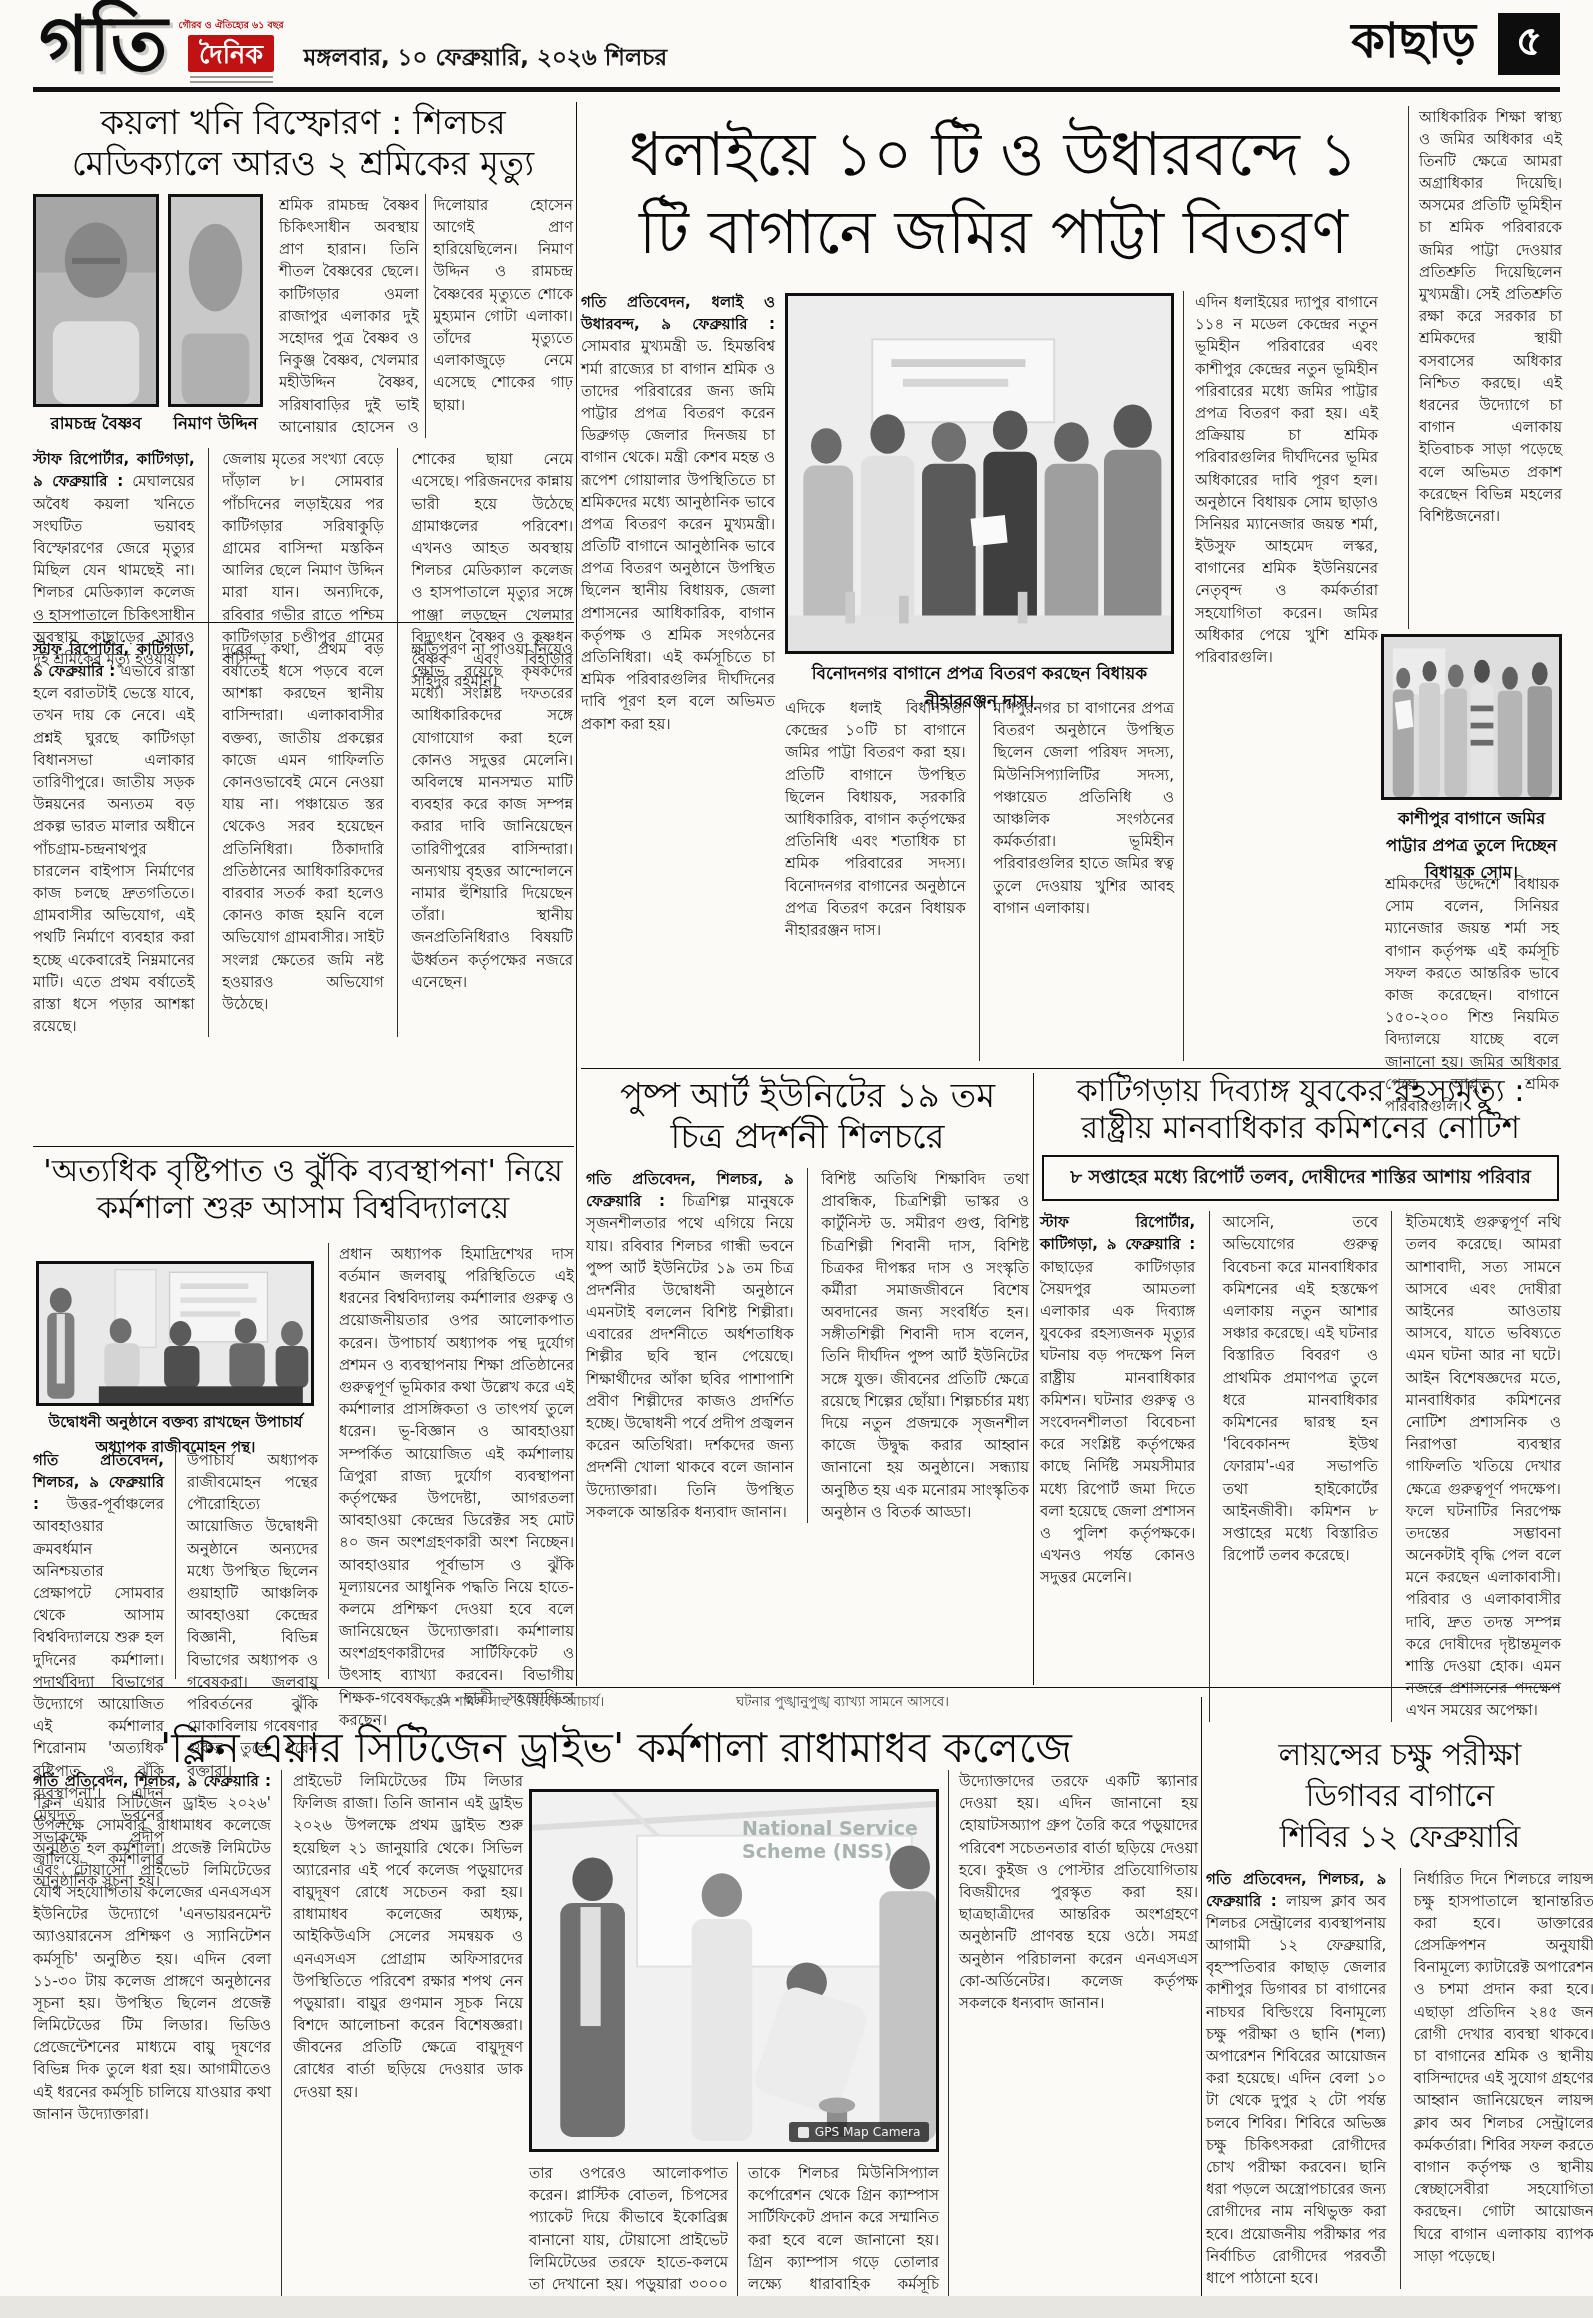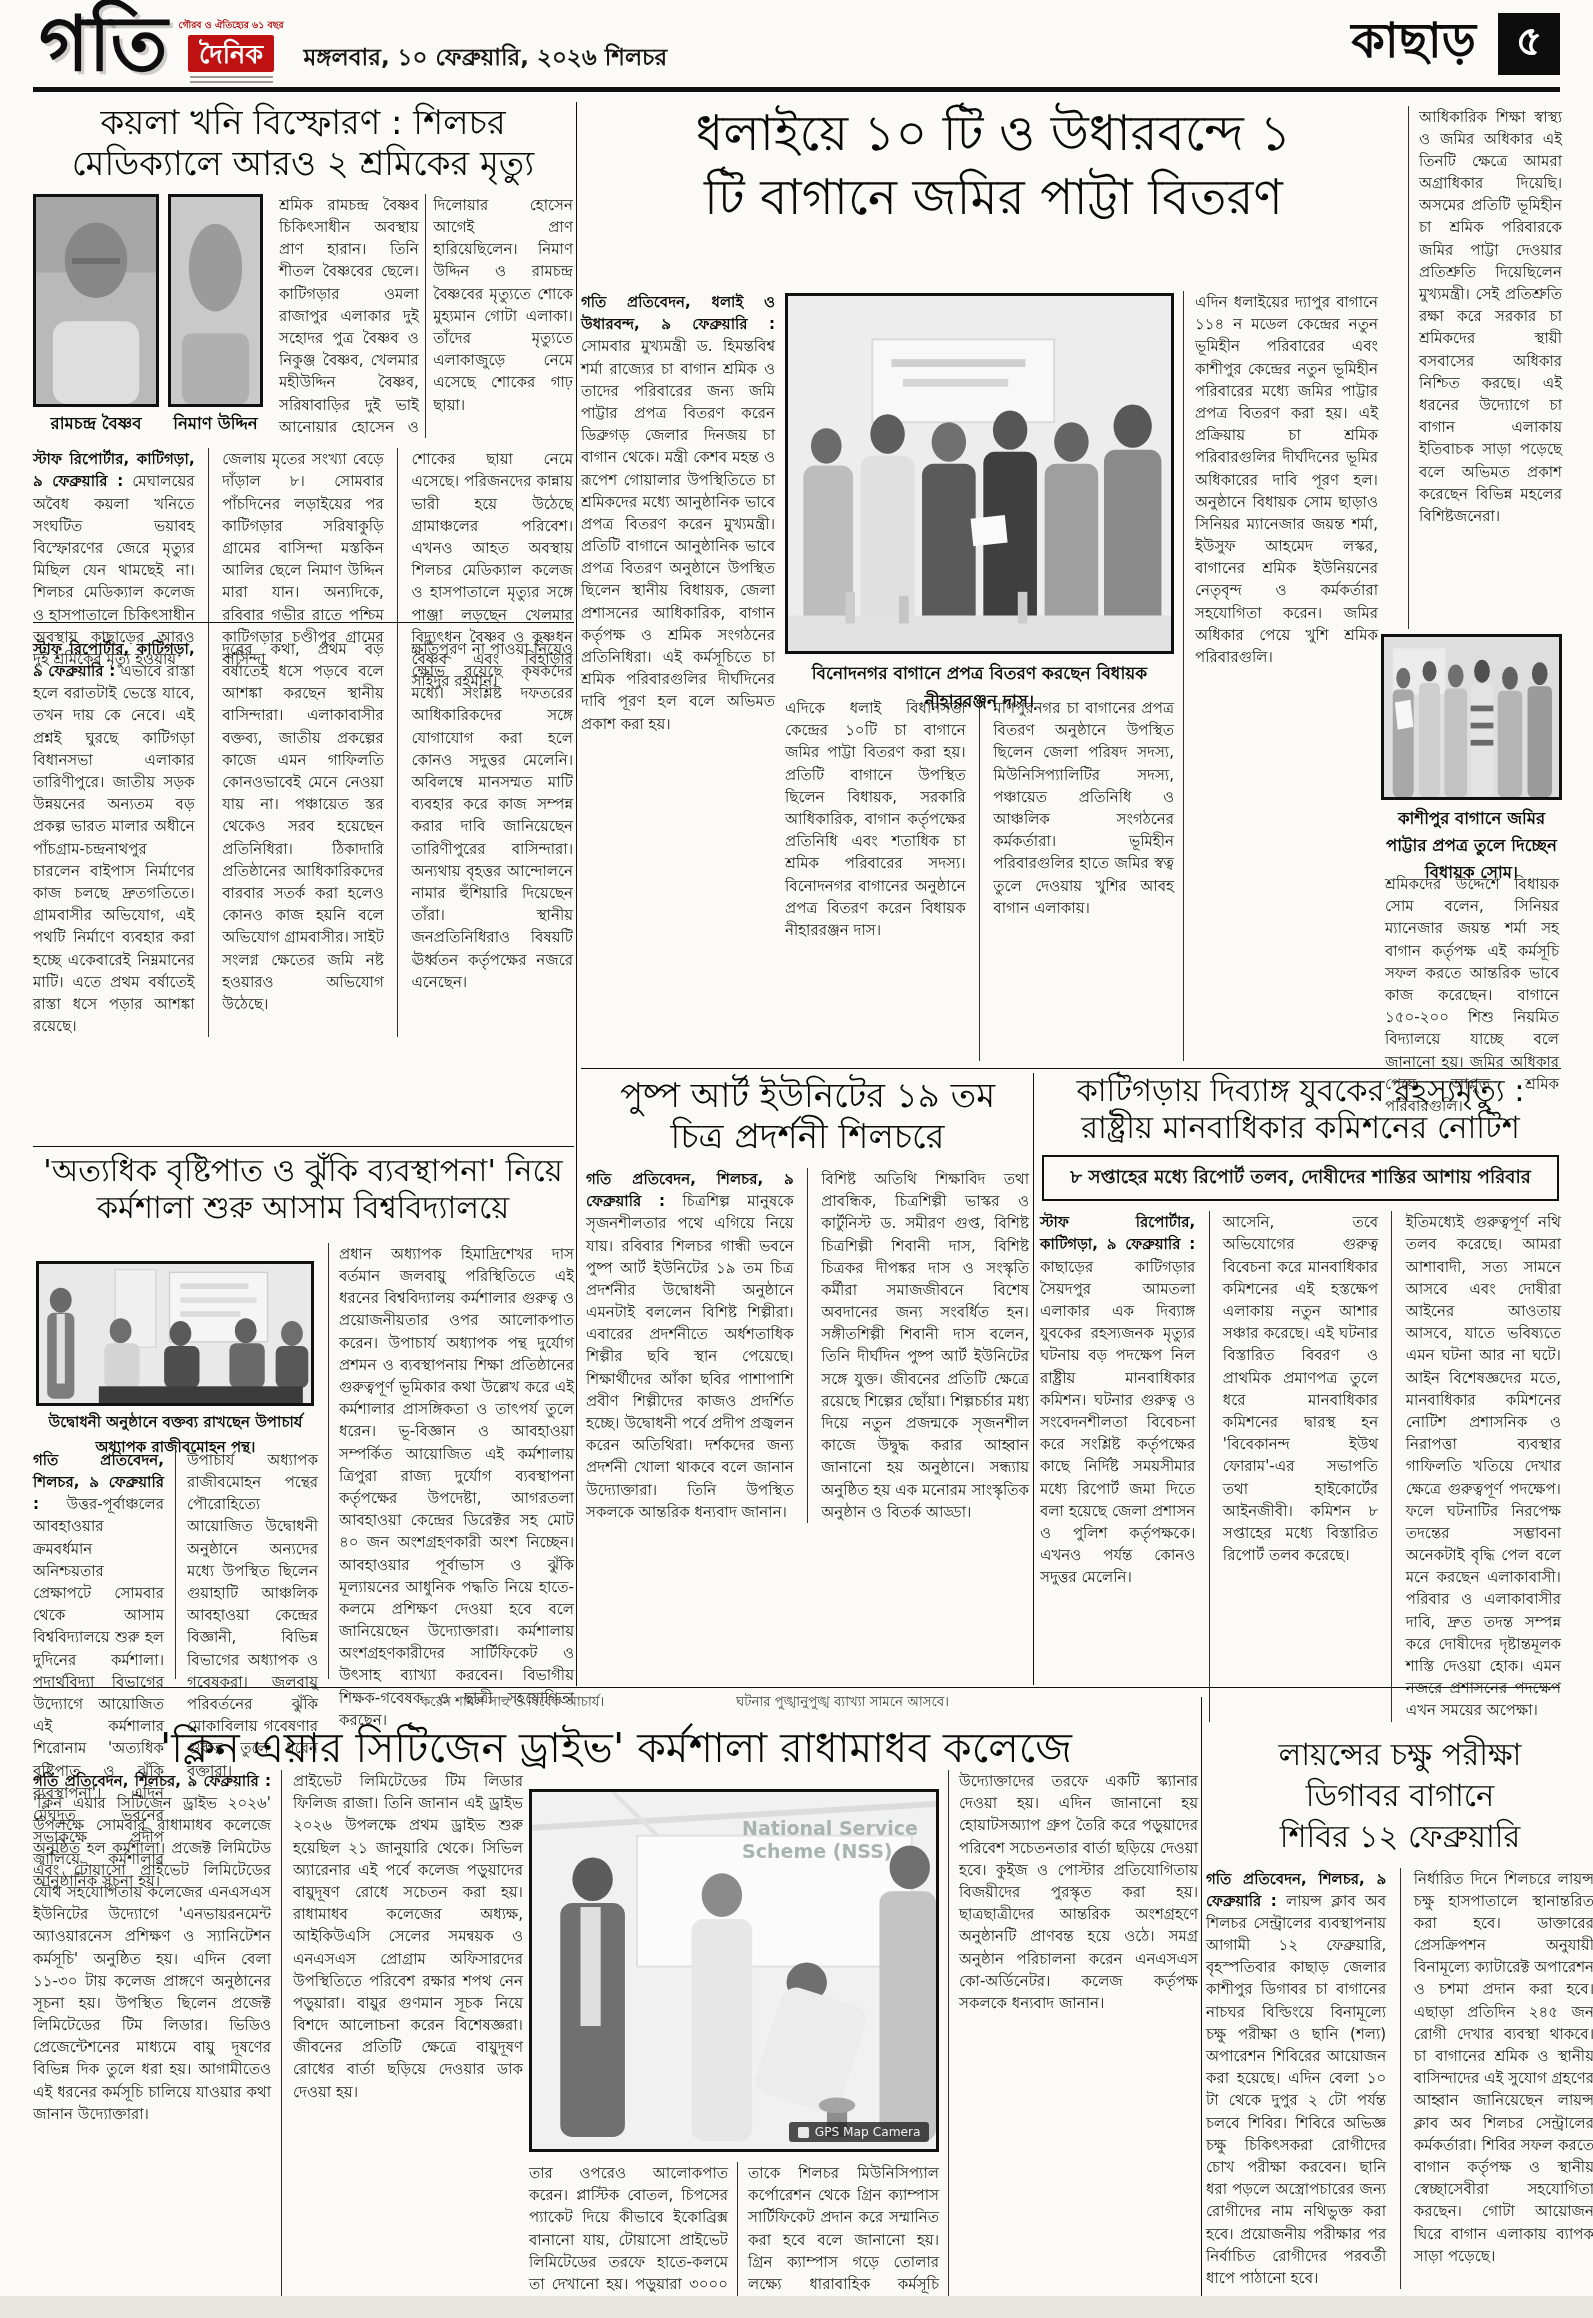--- a/index.html
+++ b/index.html
@@ -104,21 +104,21 @@
       <div class="body-text" style="flex:1;columns:2;column-gap:14.4px;column-rule:0.6px solid #333;">শ্রমিক রামচন্দ্র বৈষ্ণব চিকিৎসাধীন অবস্থায় প্রাণ হারান। তিনি শীতল বৈষ্ণবের ছেলে। কাটিগড়ার ওমলা রাজাপুর এলাকার দুই সহোদর পুত্র বৈষ্ণব ও নিকুঞ্জ বৈষ্ণব, খেলমার মহীউদ্দিন বৈষ্ণব, সরিষাবাড়ির দুই ভাই আনোয়ার হোসেন ও দিলোয়ার হোসেন আগেই প্রাণ হারিয়েছিলেন। নিমাণ উদ্দিন ও রামচন্দ্র বৈষ্ণবের মৃত্যুতে শোকে মুহ্যমান গোটা এলাকা। তাঁদের মৃত্যুতে এলাকাজুড়ে নেমে এসেছে শোকের গাঢ় ছায়া।</div>
     </div>
     <div class="cols" style="margin-top:10px;">
       <div class="col body-text"><span class="byline">স্টাফ রিপোর্টার, কাটিগড়া, ৯ ফেব্রুয়ারি :</span> <span>মেঘালয়ের অবৈধ কয়লা খনিতে সংঘটিত ভয়াবহ বিস্ফোরণের জেরে মৃত্যুর মিছিল যেন থামছেই না। শিলচর মেডিক্যাল কলেজ ও হাসপাতালে চিকিৎসাধীন অবস্থায় কাছাড়ের আরও দুই শ্রমিকের মৃত্যু হওয়ায়</span></div>
       <div class="col body-text">জেলায় মৃতের সংখ্যা বেড়ে দাঁড়াল ৮। সোমবার পাঁচদিনের লড়াইয়ের পর কাটিগড়ার সরিষাকুড়ি গ্রামের বাসিন্দা মস্তকিন আলির ছেলে নিমাণ উদ্দিন মারা যান। অন্যদিকে, রবিবার গভীর রাতে পশ্চিম কাটিগড়ার চণ্ডীপুর গ্রামের বাসিন্দা</div>
       <div class="col body-text">শোকের ছায়া নেমে এসেছে। পরিজনদের কান্নায় ভারী হয়ে উঠেছে গ্রামাঞ্চলের পরিবেশ। এখনও আহত অবস্থায় শিলচর মেডিক্যাল কলেজ ও হাসপাতালে মৃত্যুর সঙ্গে পাঞ্জা লড়ছেন খেলমার বিদ্যুৎধন বৈষ্ণব ও কৃষ্ণধন বৈষ্ণব এবং বিহাড়ার সাইদুর রহমান।</div>
     </div>
   </div>
 
   <div class="story" style="left:581px;top:100px;width:981px;height:967px;">
-    <div class="hl abs" style="left:5.5px;top:2px;width:814px;font-size:49px;line-height:1.3;">
+    <div class="hl abs" style="left:5.5px;top:15px;width:814px;font-size:60px;line-height:1.3;">
       <div>ধলাইয়ে ১০ টি ও উধারবন্দে ১</div>
       <div>টি বাগানে জমির পাট্টা বিতরণ</div>
     </div>
     <div class="abs body-text" style="left:827px;top:5.5px;width:143px;height:523px;border-left:1.1px solid #333;padding-left:10px;">আধিকারিক শিক্ষা স্বাস্থ্য ও জমির অধিকার এই তিনটি ক্ষেত্রে আমরা অগ্রাধিকার দিয়েছি। অসমের প্রতিটি ভূমিহীন চা শ্রমিক পরিবারকে জমির পাট্টা দেওয়ার প্রতিশ্রুতি দিয়েছিলেন মুখ্যমন্ত্রী। সেই প্রতিশ্রুতি রক্ষা করে সরকার চা শ্রমিকদের স্থায়ী বসবাসের অধিকার নিশ্চিত করছে। এই ধরনের উদ্যোগে চা বাগান এলাকায় ইতিবাচক সাড়া পড়েছে বলে অভিমত প্রকাশ করেছেন বিভিন্ন মহলের বিশিষ্টজনেরা।</div>
 
     <div class="abs body-text" style="left:0px;top:191px;width:194px;height:770px;">
       <span class="byline">গতি প্রতিবেদন, ধলাই ও উধারবন্দ, ৯ ফেব্রুয়ারি :</span>
       <span>সোমবার মুখ্যমন্ত্রী ড. হিমন্তবিশ্ব শর্মা রাজ্যের চা বাগান শ্রমিক ও তাদের পরিবারের জন্য জমি পাট্টার প্রপত্র বিতরণ করেন ডিব্রুগড় জেলার দিনজয় চা বাগান থেকে। মন্ত্রী কেশব মহন্ত ও রূপেশ গোয়ালার উপস্থিতিতে চা শ্রমিকদের মধ্যে আনুষ্ঠানিক ভাবে প্রপত্র বিতরণ করেন মুখ্যমন্ত্রী। প্রতিটি বাগানে আনুষ্ঠানিক ভাবে প্রপত্র বিতরণ অনুষ্ঠানে উপস্থিত ছিলেন স্থানীয় বিধায়ক, জেলা প্রশাসনের আধিকারিক, বাগান কর্তৃপক্ষ ও শ্রমিক সংগঠনের প্রতিনিধিরা। এই কর্মসূচিতে চা শ্রমিক পরিবারগুলির দীর্ঘদিনের দাবি পূরণ হল বলে অভিমত প্রকাশ করা হয়।</span>
     </div>
 

